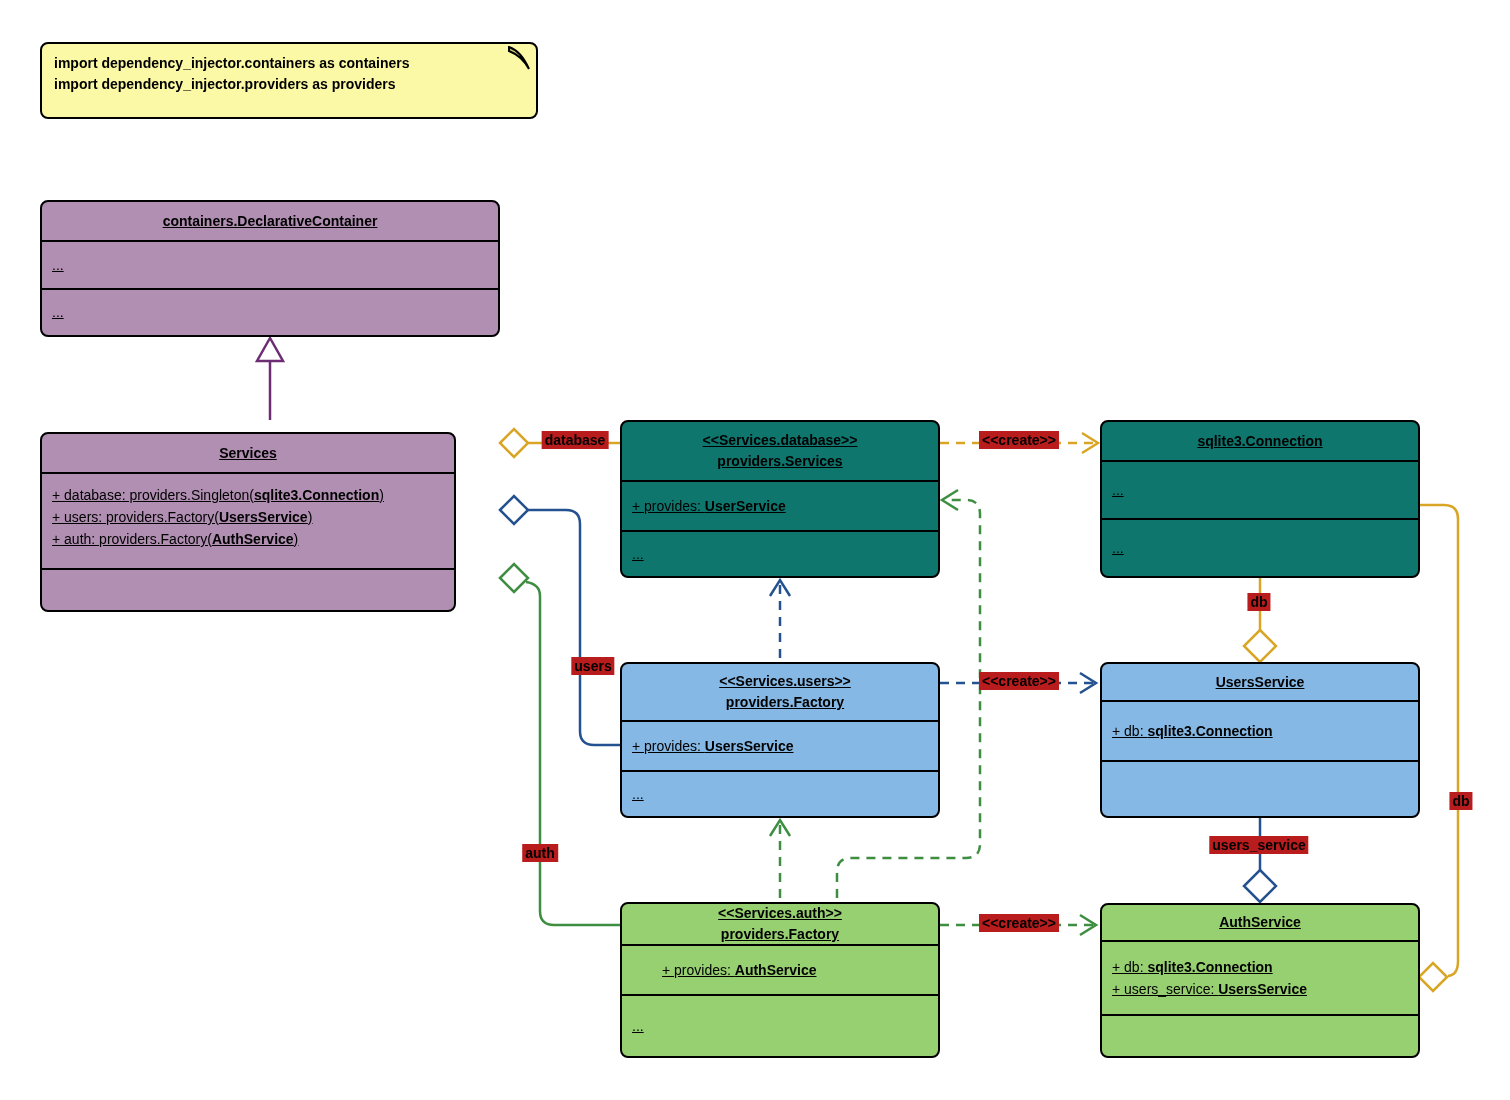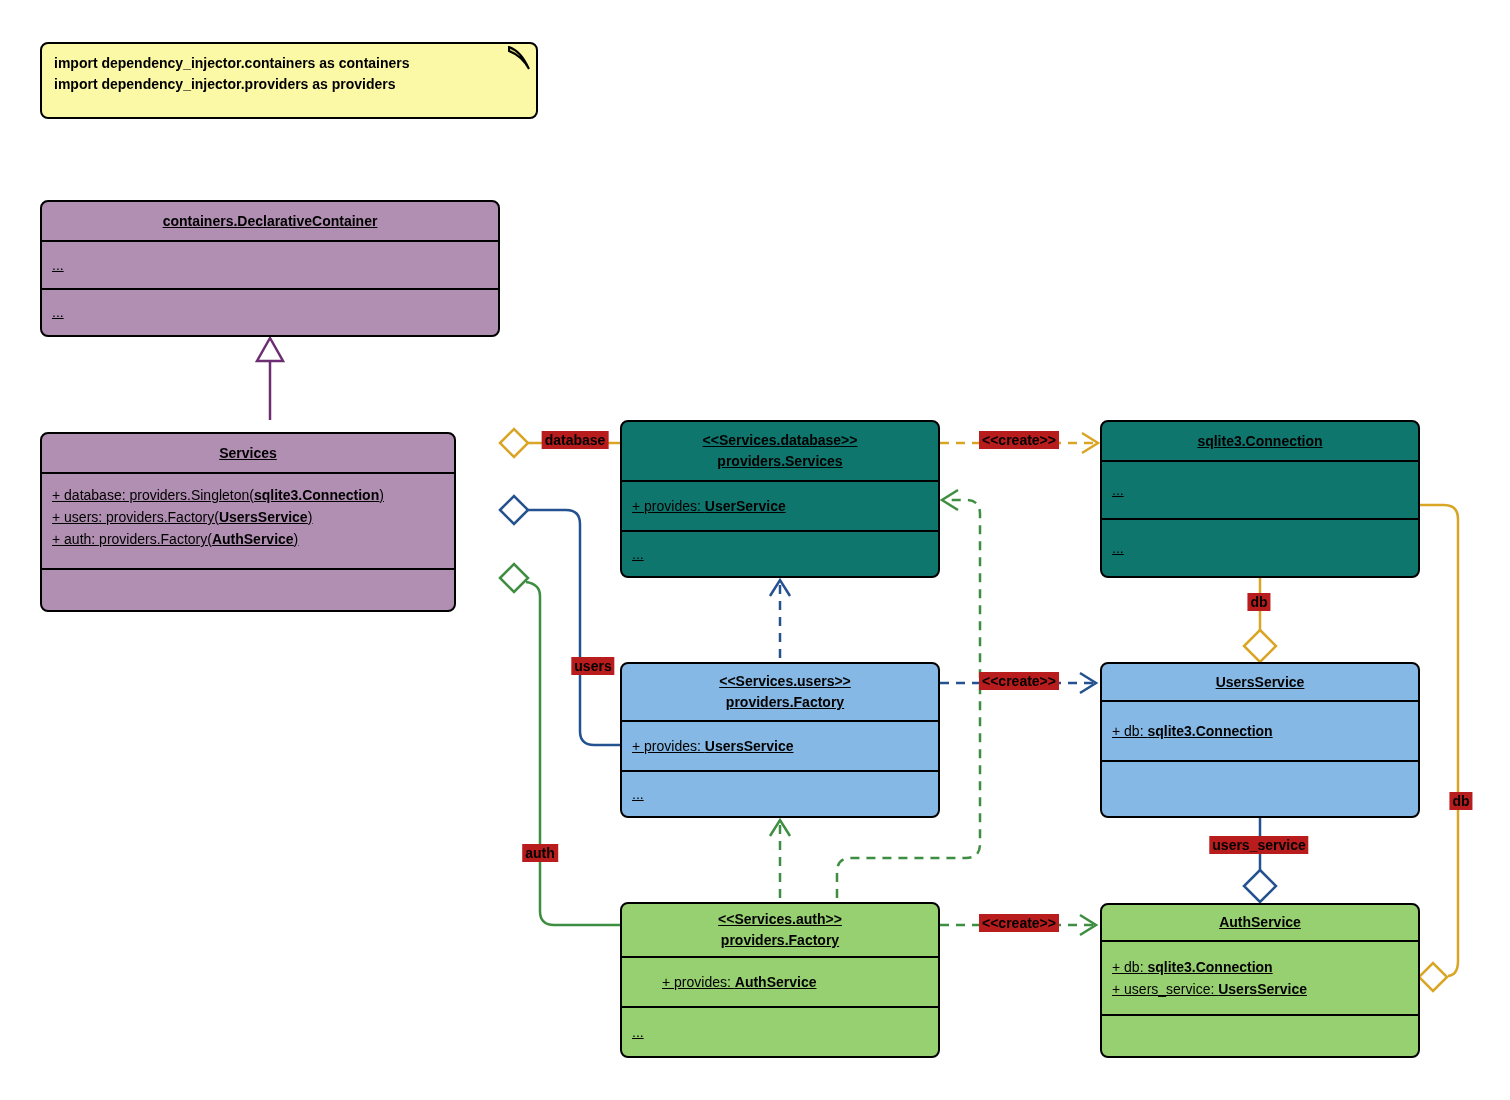--- a/index.html
+++ b/index.html
@@ -163,21 +163,21 @@
 
   <div class="uml-box blue" style="left:1100px;top:662px;width:320px;height:156px;">
     <div class="box-title" style="height:36px;">UsersService</div>
     <div class="box-comp" style="height:60px;">
       <div class="attr"><span>+ db: </span><b>sqlite3.Connection</b><span></span></div>
     </div>
     <div class="box-comp" style="flex:1;"></div>
   </div>
 
   <div class="uml-box green" style="left:620px;top:902px;width:320px;height:156px;">
-    <div class="box-title" style="height:52px;">
+    <div class="box-title" style="height:40px;">
       <div>&lt;&lt;Services.auth&gt;&gt;</div>
       <div>providers.Factory</div>
     </div>
     <div class="box-comp" style="height:50px;padding-left:40px;">
       <div class="attr"><span>+ provides: </span><b>AuthService</b><span></span></div>
     </div>
     <div class="box-comp" style="flex:1;">
       <div class="attr">...</div>
     </div>
   </div>

